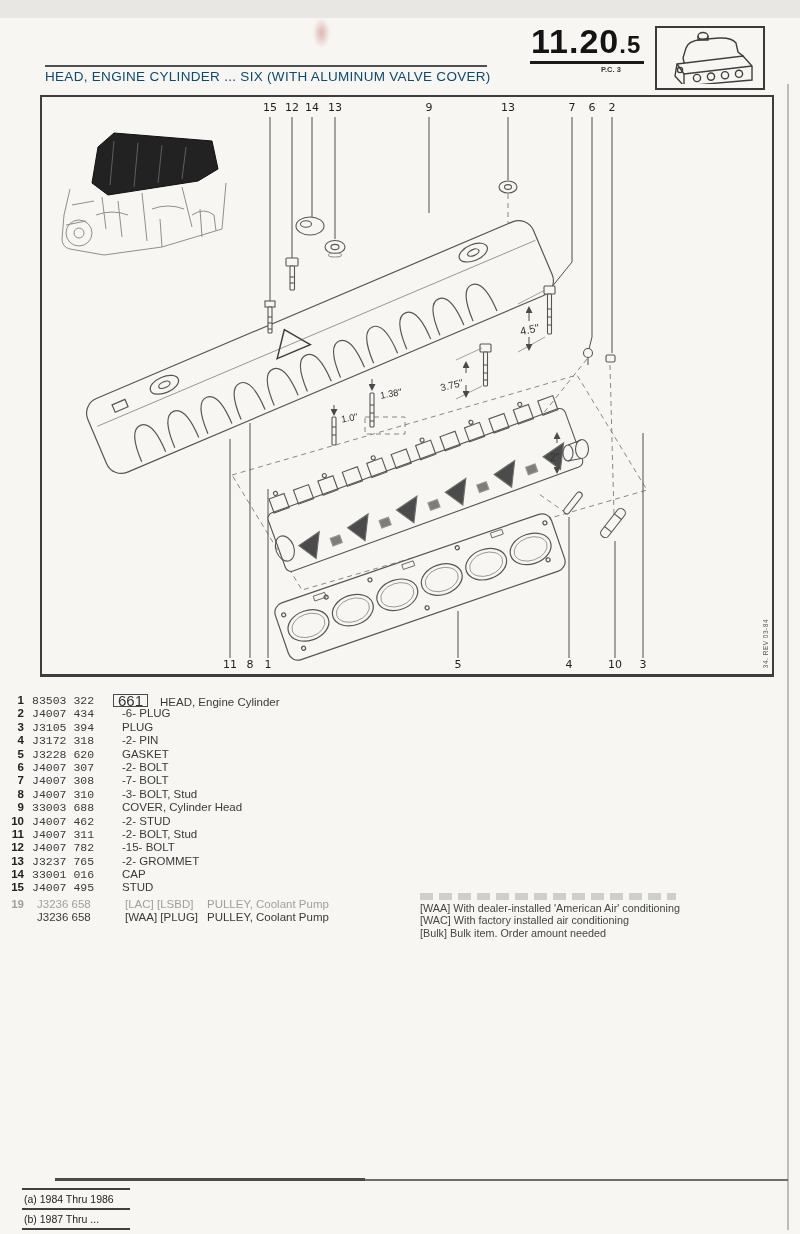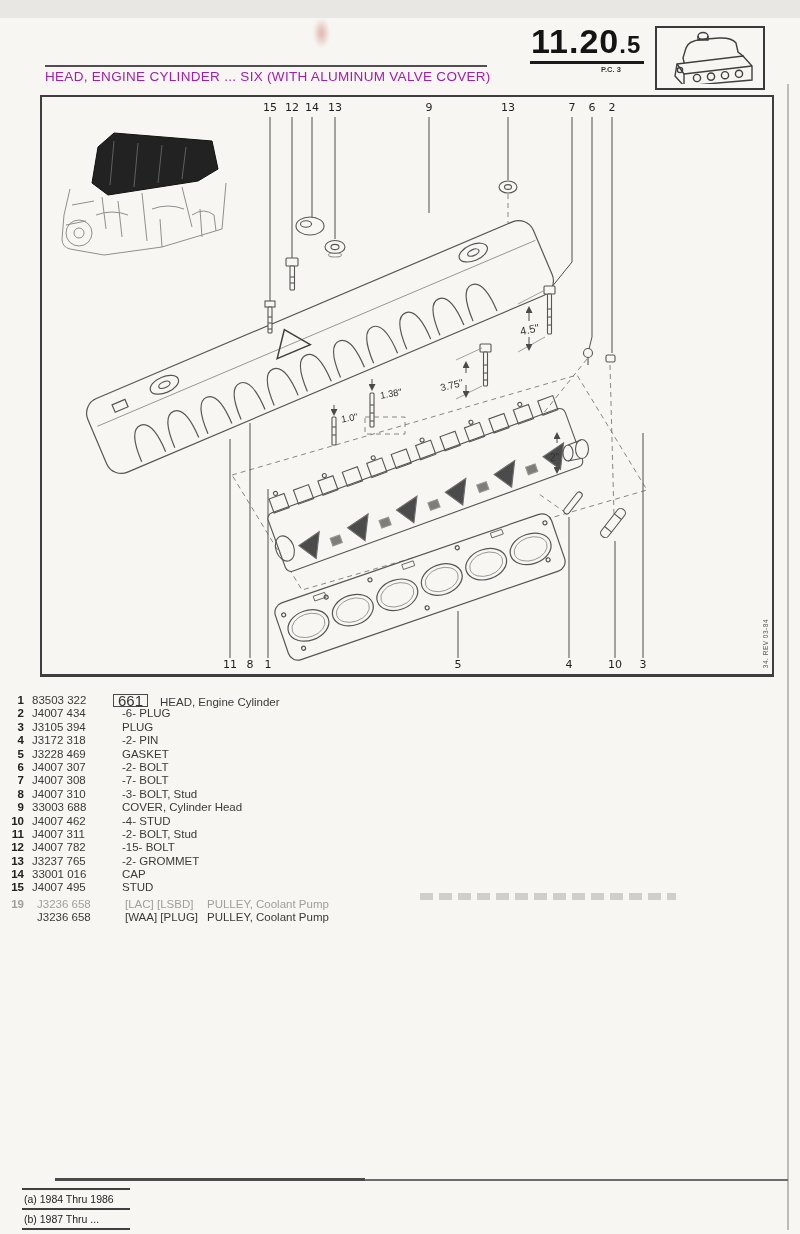--- a/index.html
+++ b/index.html
@@ -11,37 +11,37 @@
   .abs{position:absolute;}
 
   
   .secnum{left:531px;top:4px;font-weight:bold;color:#141414;letter-spacing:1px;}
   .secnum .big{font-size:34px;}
   .secnum .small{font-size:24px;}
   .secnum-rule{left:530px;top:43px;width:114px;height:3px;background:#1a1a1a;}
   .pagecode{left:601px;top:47px;font-size:7.5px;font-weight:bold;color:#333;}
   .iconbox{left:655px;top:8px;width:106px;height:60px;border:2px solid #3a3a3a;background:#f7f6f2;}
   .title-rule{left:45px;top:47px;width:442px;height:2px;background:#4f4f4f;}
-  .page-title{left:45px;top:51px;font-size:13.5px;letter-spacing:.3px;color:#a21caf;white-space:nowrap;}
+  .page-title{left:45px;top:51px;font-size:13.5px;letter-spacing:.3px;color:#0c4a6e;white-space:nowrap;}
 
   
   .diagram{
     left:40px;top:77px;width:730px;height:577px;
     border:2px solid #3e3e3e;border-bottom-width:3px;background:#f7f6f2;
   }
   .co{position:absolute;width:20px;text-align:center;font-size:11px;color:#1f1f1f;
       font-family:"DejaVu Sans",sans-serif;}
   .revnote{position:absolute;right:3px;bottom:6px;font-size:6.5px;color:#555;
       writing-mode:vertical-rl;transform:rotate(180deg);letter-spacing:.5px;}
 
   
   .plist{left:8px;top:676px;font-size:11.5px;}
   .prow{display:flex;height:13.4px;line-height:13.4px;white-space:nowrap;}
   .c-item{width:16px;text-align:right;font-weight:bold;color:#222;}
-  .c-part{margin-left:8px;width:66px;color:#3a3a3a;}
+  .c-part{margin-left:8px;width:66px;color:#3a3a3a;font-family:Liberation Mono, monospace;}
   .c-desc{margin-left:24px;color:#3a3a3a;}
   .gref{display:inline-block;border:1px solid #4a4a4a;padding:0 4px;margin:0 12px 0 -9px;
         height:11px;line-height:11px;font-size:15px;color:#333;}
 
   
   .srow{display:flex;font-size:11.5px;line-height:13px;white-space:nowrap;}
   .s-item{width:16px;text-align:right;font-weight:bold;}
   .s-part{margin-left:13px;width:70px;}
   .s-codes{margin-left:10px;width:82px;padding-left:8px;}
   .ghostrow{color:#909090;opacity:.85;filter:blur(.4px);}
@@ -357,21 +357,21 @@
       <span class="c-part">J3105 394</span>
       <span class="c-desc">PLUG</span>
     </div>
     <div class="prow">
       <span class="c-item">4</span>
       <span class="c-part">J3172 318</span>
       <span class="c-desc">-2- PIN</span>
     </div>
     <div class="prow">
       <span class="c-item">5</span>
-      <span class="c-part">J3228 469</span>
+      <span class="c-part">J3228 620</span>
       <span class="c-desc">GASKET</span>
     </div>
     <div class="prow">
       <span class="c-item">6</span>
       <span class="c-part">J4007 307</span>
       <span class="c-desc">-2- BOLT</span>
     </div>
     <div class="prow">
       <span class="c-item">7</span>
       <span class="c-part">J4007 308</span>
@@ -383,21 +383,21 @@
       <span class="c-desc">-3- BOLT, Stud</span>
     </div>
     <div class="prow">
       <span class="c-item">9</span>
       <span class="c-part">33003 688</span>
       <span class="c-desc">COVER, Cylinder Head</span>
     </div>
     <div class="prow">
       <span class="c-item">10</span>
       <span class="c-part">J4007 462</span>
-      <span class="c-desc">-4- STUD</span>
+      <span class="c-desc">-2- STUD</span>
     </div>
     <div class="prow">
       <span class="c-item">11</span>
       <span class="c-part">J4007 311</span>
       <span class="c-desc">-2- BOLT, Stud</span>
     </div>
     <div class="prow">
       <span class="c-item">12</span>
       <span class="c-part">J4007 782</span>
       <span class="c-desc">-15- BOLT</span>
@@ -426,20 +426,25 @@
     <span>PULLEY, Coolant Pump</span>
   </div>
   <div class="abs srow" style="left:8px;top:893px;color:#3a3a3a;">
     <span class="s-item"></span>
     <span class="s-part">J3236 658</span>
     <span class="s-codes">[WAA] [PLUG]</span>
     <span>PULLEY, Coolant Pump</span>
   </div>
 
   <div class="abs ghost-strip"></div>
+  <div class="abs legend">
+    <div>[WAA] With dealer-installed 'American Air' conditioning</div>
+    <div>[WAC] With factory installed air conditioning</div>
+    <div>[Bulk] Bulk item.  Order amount needed</div>
+  </div>
 
   <div class="abs footer-line"></div>
   <div class="abs footer-line2"></div>
   <div class="abs fnbox">
     <div class="fn">(a) 1984 Thru 1986</div>
     <div class="fn">(b) 1987 Thru ...</div>
   </div>
 
 </div>
 

